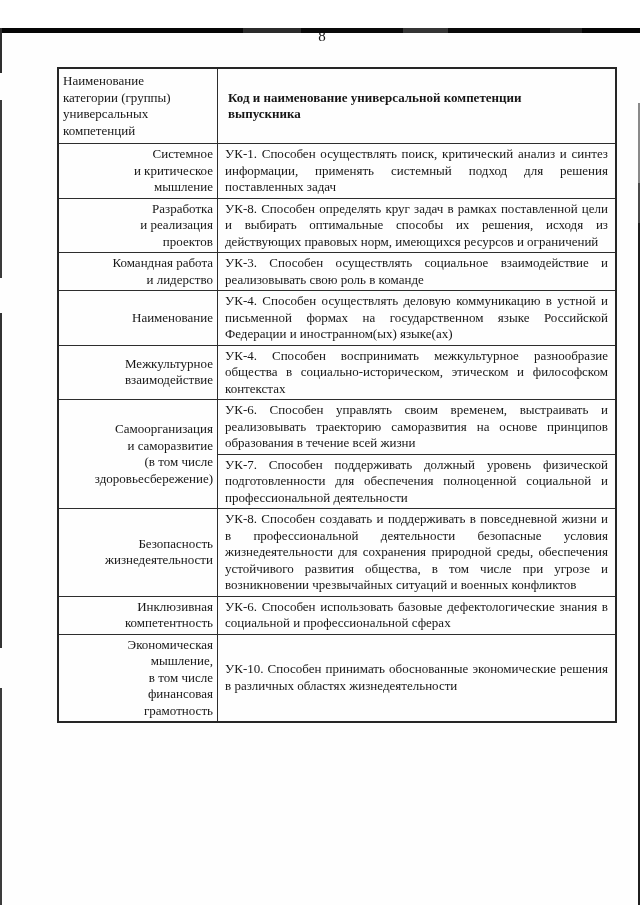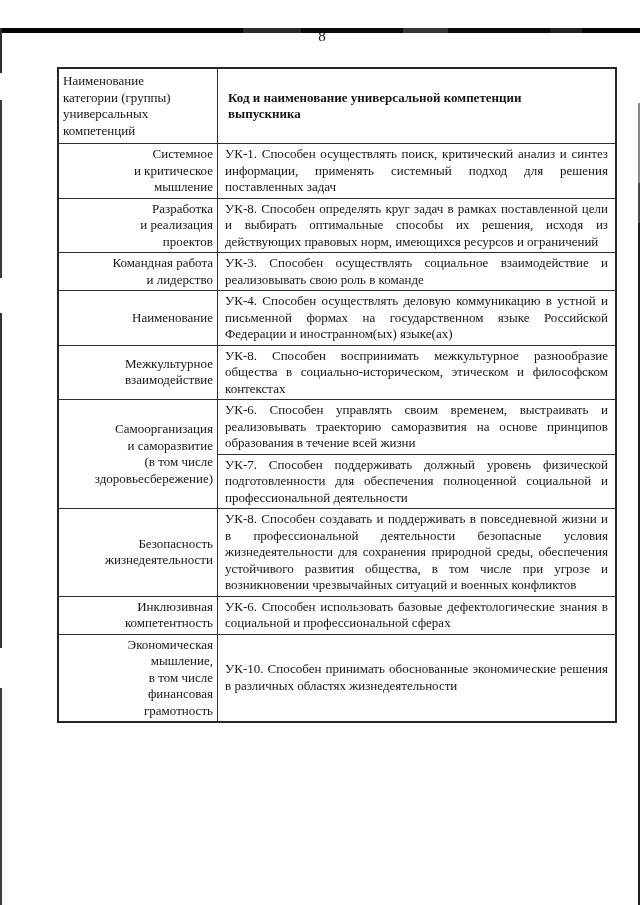--- a/index.html
+++ b/index.html
@@ -95,21 +95,21 @@
 и лидерство</td>
       <td class="comp">УК-3. Способен осуществлять социальное взаимодействие и реализовывать свою роль в команде</td>
     </tr>
     <tr>
       <td class="cat">Наименование</td>
       <td class="comp">УК-4. Способен осуществлять деловую коммуникацию в устной и письменной формах на государственном языке Российской Федерации и иностранном(ых) языке(ах)</td>
     </tr>
     <tr>
       <td class="cat">Межкультурное
 взаимодействие</td>
-      <td class="comp">УК-8. Способен воспринимать межкультурное разнообразие общества в социально-историческом, этическом и философском контекстах</td>
+      <td class="comp">УК-4. Способен воспринимать межкультурное разнообразие общества в социально-историческом, этическом и философском контекстах</td>
     </tr>
     <tr>
       <td class="cat" rowspan="2">Самоорганизация
 и саморазвитие
 (в том числе
 здоровьесбережение)</td>
       <td class="comp">УК-6. Способен управлять своим временем, выстраивать и реализовывать траекторию саморазвития на основе принципов образования в течение всей жизни</td>
     </tr>
     <tr>
       <td class="comp">УК-7. Способен поддерживать должный уровень физической подготовленности для обеспечения полноценной социальной и профессиональной деятельности</td>

